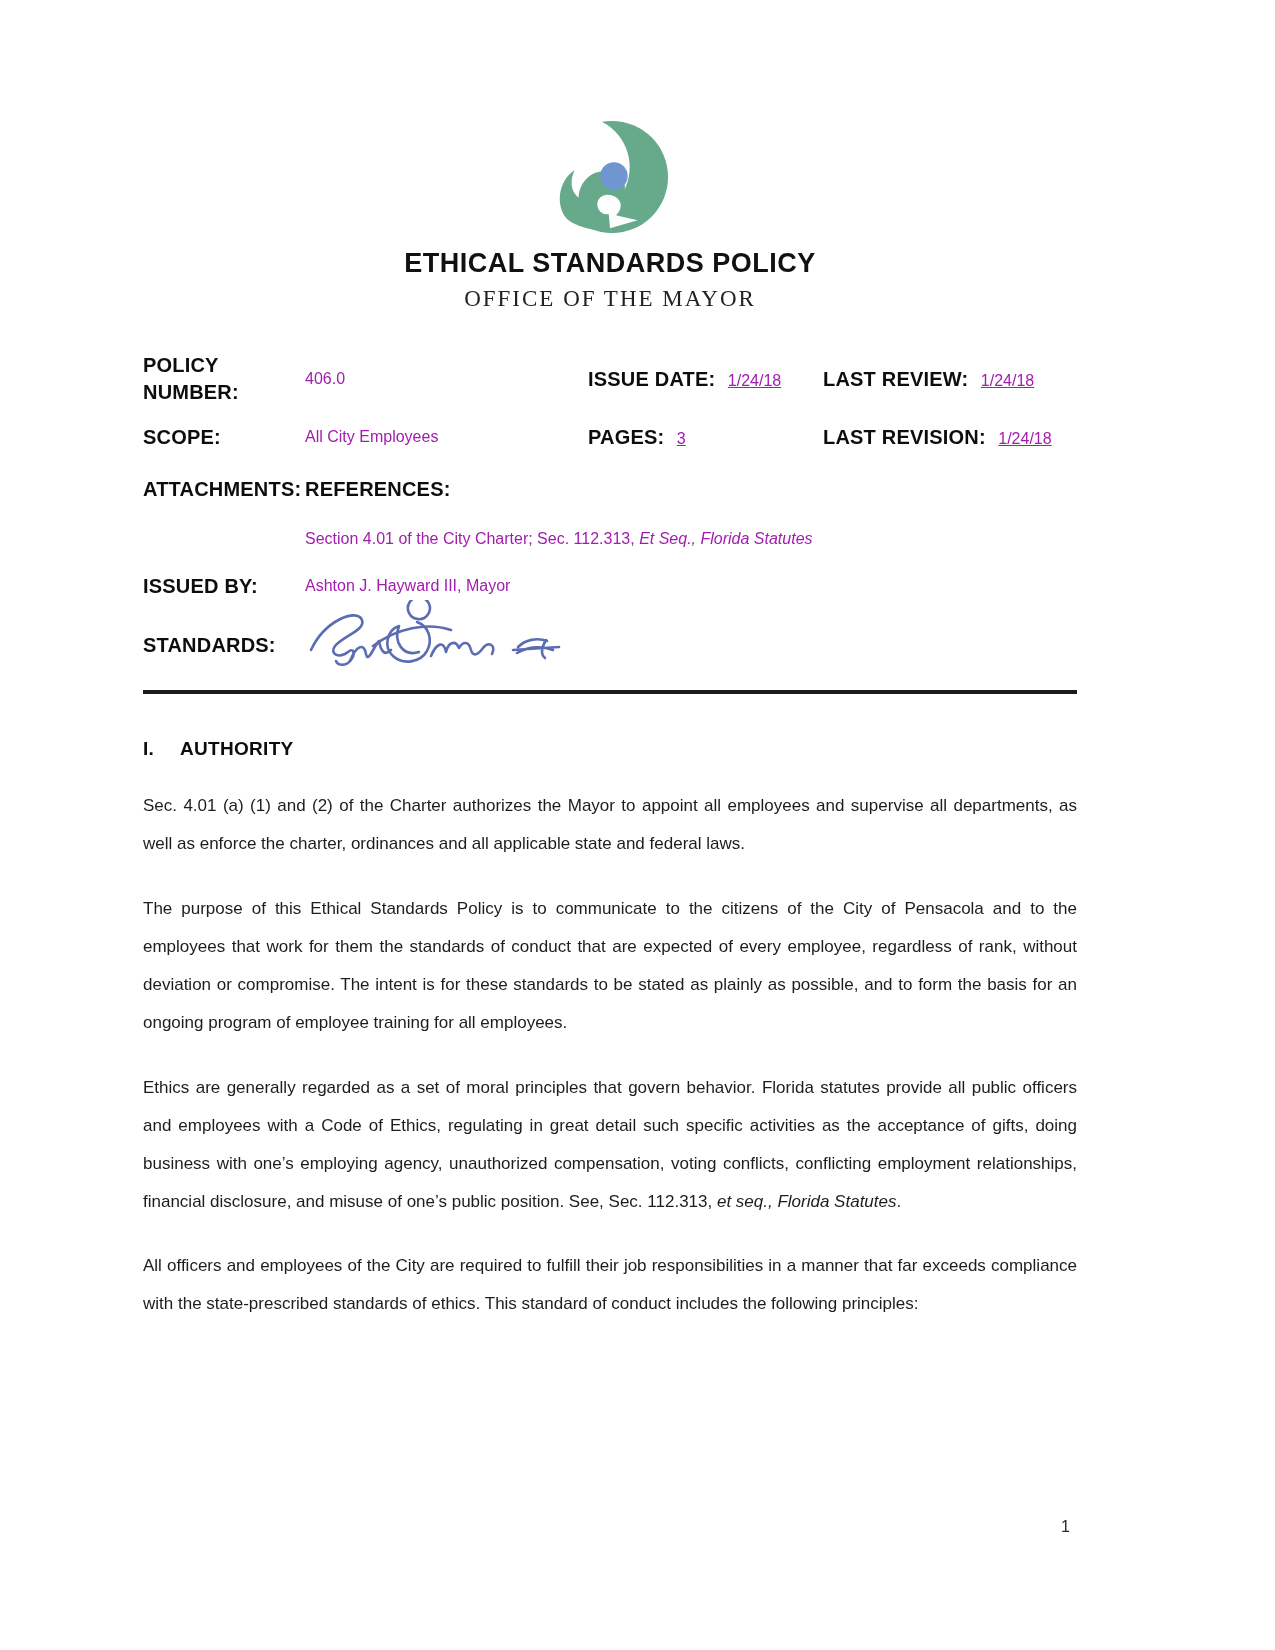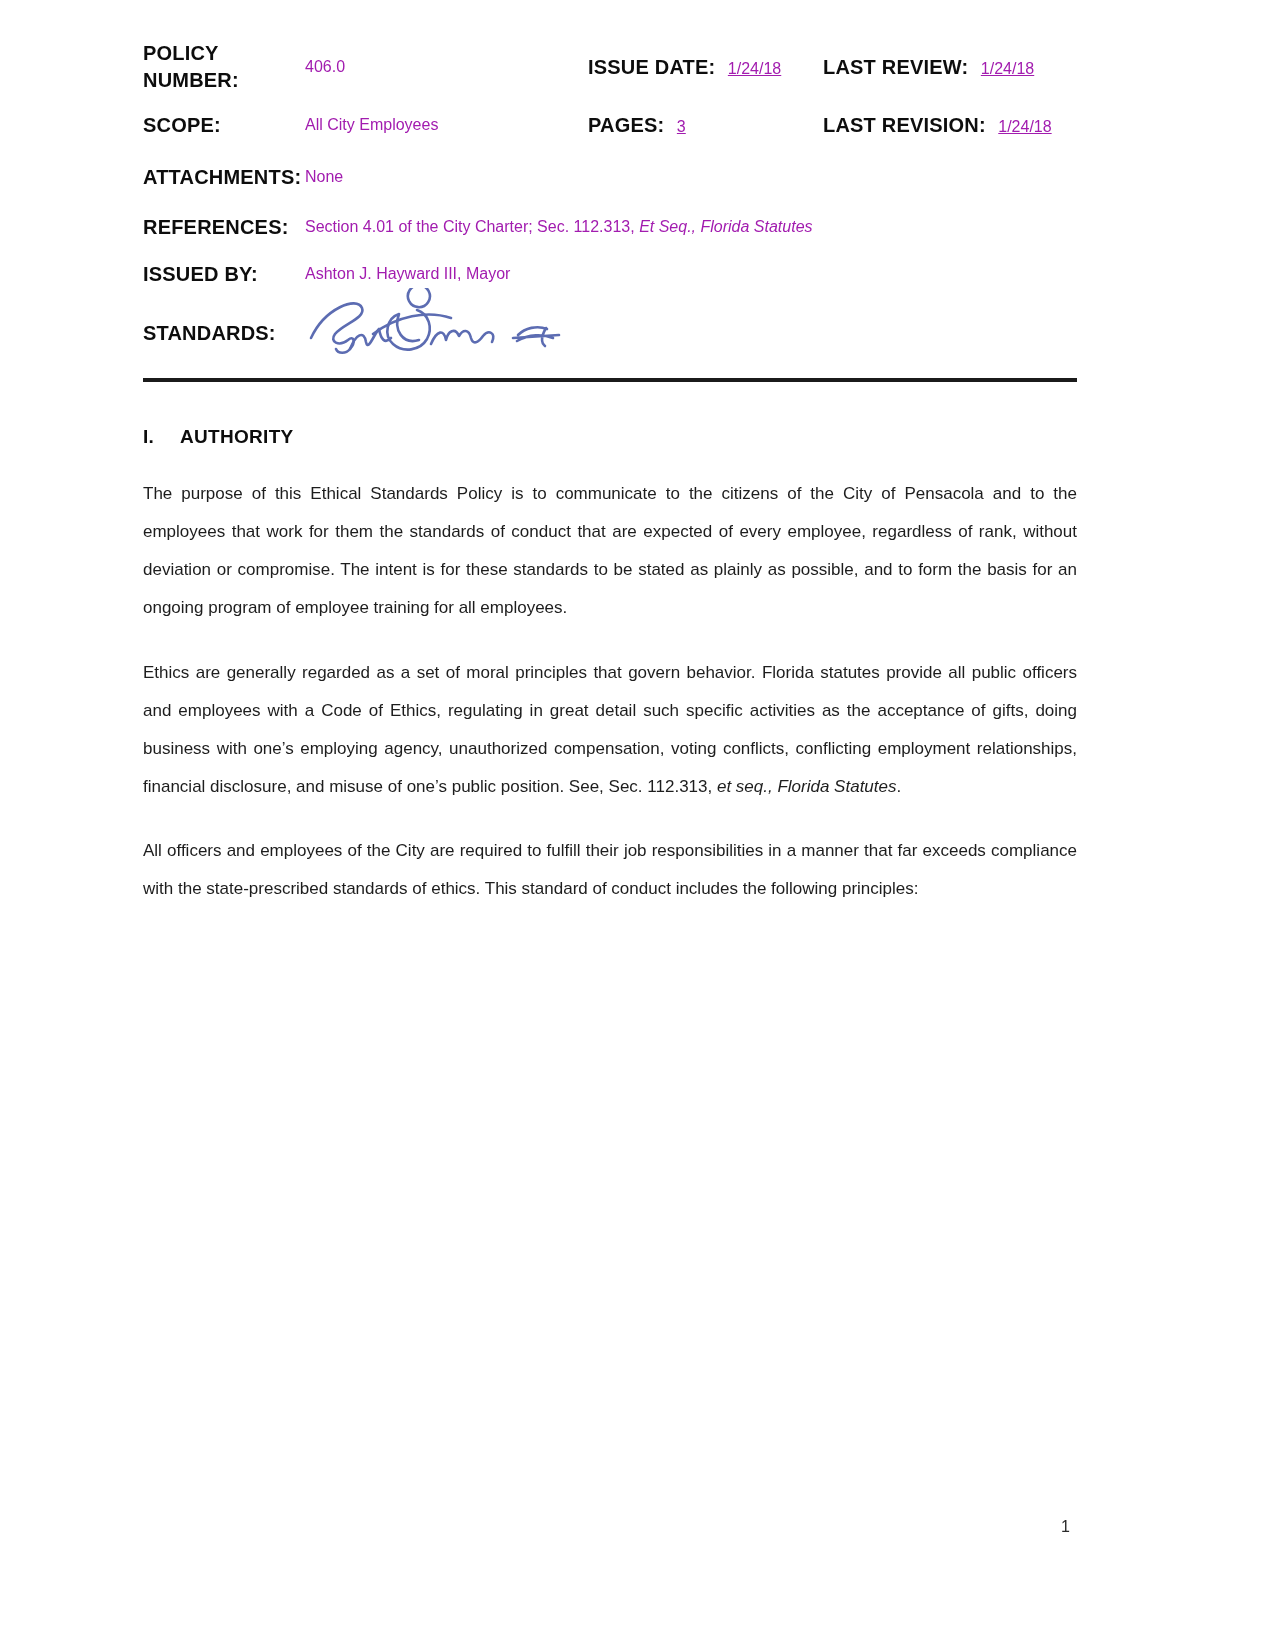--- a/index.html
+++ b/index.html
@@ -35,20 +35,43 @@
   .para { margin-top:27px; font-size:17px; line-height:38px; text-align:justify; color:#1d1d1d; }
   .para:last-of-type { margin-top:26px; }
 
   .page-number { position:absolute; top:1518px; right:205px; font-size:16px; color:#2a2a2a; }
 </style>
 </head>
 <body>
 
 <div class="page">
 
+  <div class="logo-wrap">
+    <svg class="logo" viewBox="0 0 120 120" aria-hidden="true">
+      <defs>
+        <mask id="cresMask">
+          <rect x="-10" y="-10" width="140" height="140" fill="#fff"></rect>
+          <circle cx="28" cy="50" r="52" fill="#000"></circle>
+        </mask>
+      </defs>
+
+      <circle cx="62" cy="60" r="57" fill="#66a98b" mask="url(#cresMask)"></circle>
+
+      <path fill="#66a98b" d="M14 100 C5 86 8 64 24 53 C19 64 20 75 28 81
+           C29 62 45 51 61 55 C75 59 80 73 70 81
+           C78 81 85 88 82 97 C77 111 57 117 40 113 C28 110 19 107 14 100 Z"></path>
+
+      <circle cx="57" cy="88" r="10" fill="#ffffff"></circle>
+      <path d="M57 78 C70 78 76 90 66 99 L88 104 L60 112 Z" fill="#ffffff"></path>
+
+      <circle cx="64" cy="59" r="14" fill="#7096d2"></circle>
+    </svg>
+    <div class="doc-title">ETHICAL STANDARDS POLICY</div>
+    <div class="doc-subtitle">OFFICE OF THE MAYOR</div>
+  </div>
 
   <div class="meta">
 
     <div class="meta-label">POLICY NUMBER:</div>
     <div class="meta-value">406.0</div>
     <div class="inline-pair">
       <span class="meta-label">ISSUE DATE:</span>
       <span class="meta-value">1/24/18</span>
     </div>
     <div class="inline-pair">
@@ -61,21 +84,20 @@
     <div class="inline-pair">
       <span class="meta-label">PAGES:</span>
       <span class="meta-value">3</span>
     </div>
     <div class="inline-pair">
       <span class="meta-label">LAST REVISION:</span>
       <span class="meta-value">1/24/18</span>
     </div>
 
     <div class="meta-label">ATTACHMENTS:</div>
-    <div class="meta-value span-rest">None</div>
 
     <div class="meta-label">REFERENCES:</div>
     <div class="meta-value span-rest"><span>Section 4.01 of the City Charter; Sec. 112.313, </span><span class="italic">Et Seq., Florida Statutes</span></div>
 
     <div class="meta-label">ISSUED BY:</div>
     <div class="meta-value span-rest">Ashton J. Hayward III, Mayor</div>
 
     <div class="meta-label">STANDARDS:</div>
     <div class="span-rest sig-cell">
       <svg width="268" height="80" viewBox="0 0 268 80" aria-hidden="true">
@@ -91,20 +113,21 @@
       </svg>
     </div>
   </div>
 
   <div class="rule"></div>
 
   <div class="section-heading">
     <span class="section-number">I.</span>
     <span>AUTHORITY</span>
   </div>
+  <p class="para">Sec. 4.01 (a) (1) and (2) of the Charter authorizes the Mayor to appoint all employees and supervise all departments, as well as enforce the charter, ordinances and all applicable state and federal laws.</p>
 
   <p class="para">The purpose of this Ethical Standards Policy is to communicate to the citizens of the City of Pensacola and to the employees that work for them the standards of conduct that are expected of every employee, regardless of rank, without deviation or compromise. The intent is for these standards to be stated as plainly as possible, and to form the basis for an ongoing program of employee training for all employees.</p>
 
   <p class="para"><span>Ethics are generally regarded as a set of moral principles that govern behavior.  Florida statutes provide all public officers and employees with a Code of Ethics, regulating in great detail such specific activities as the acceptance of gifts, doing business with one’s employing agency, unauthorized compensation, voting conflicts, conflicting employment relationships, financial disclosure, and misuse of one’s public position. See, Sec. 112.313, </span><span class="italic">et seq., Florida Statutes</span><span>.</span></p>
   <p class="para">All officers and employees of the City are required to fulfill their job responsibilities in a manner that far exceeds compliance with the state-prescribed standards of ethics.  This standard of conduct includes the following principles:</p>
 
   <div class="page-number">1</div>
 </div>
 
 </body></html>

